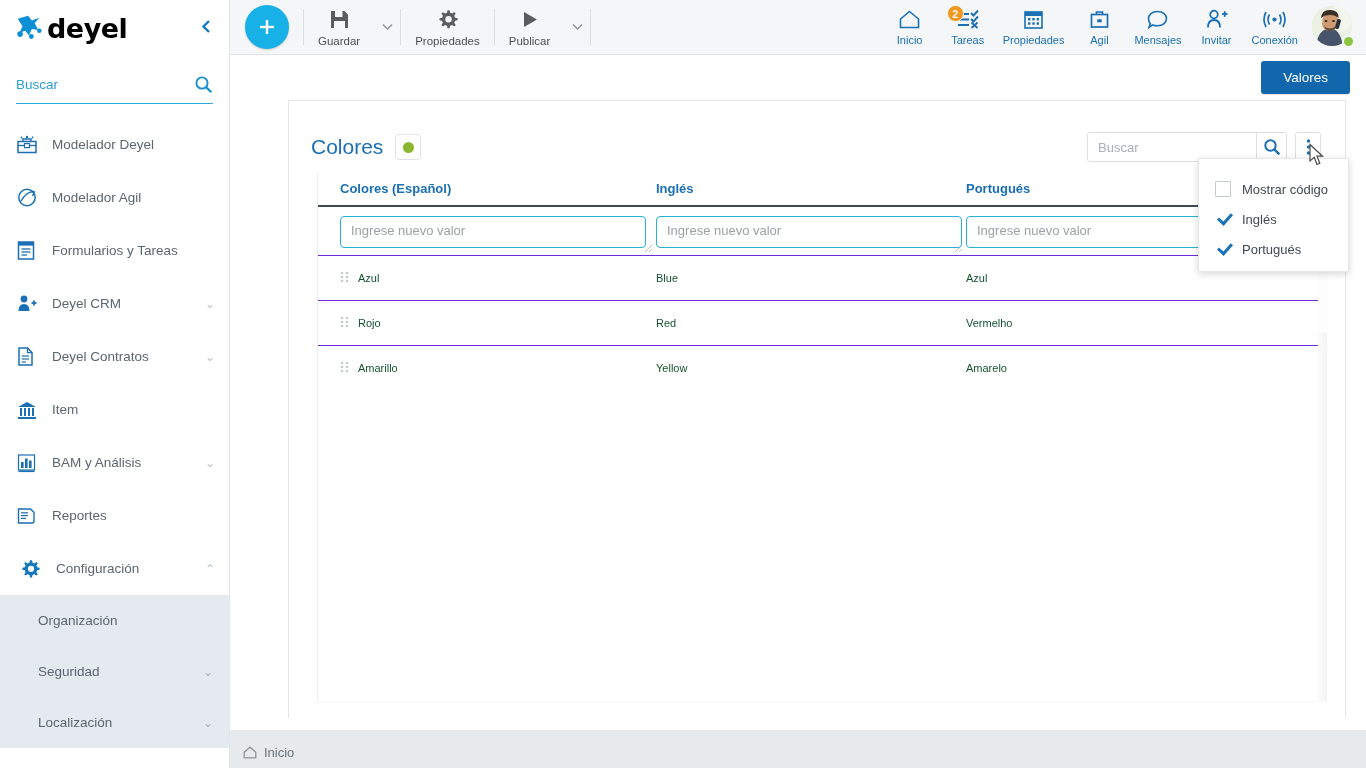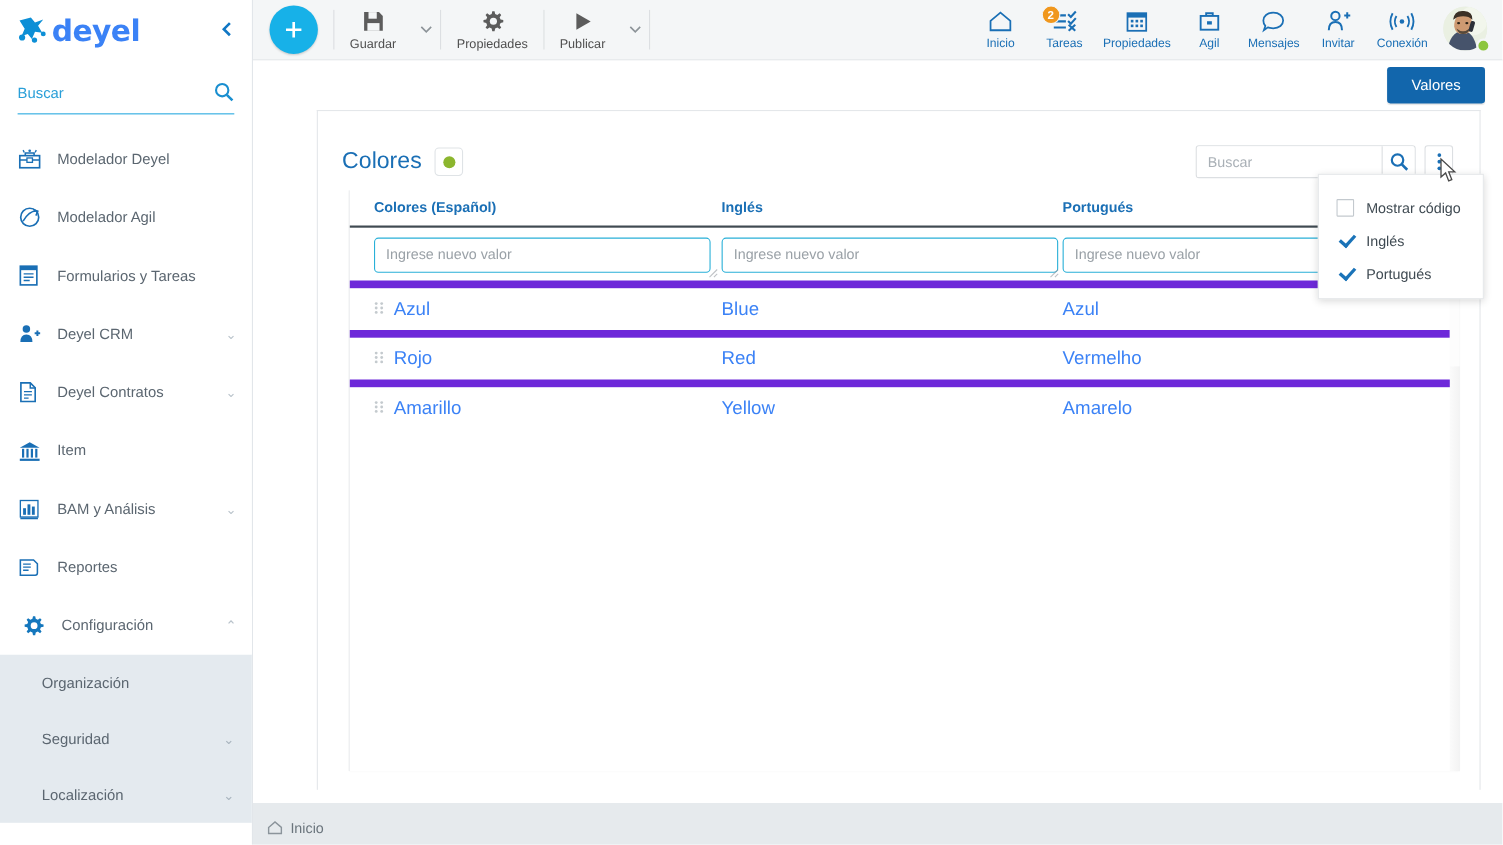--- a/index.html
+++ b/index.html
@@ -26,21 +26,21 @@
   }
   #logo-row {
     position: relative;
     height: 56px;
     display: flex; align-items: center;
     padding: 0 10px 0 14px;
   }
   .logo-wrap { display: flex; align-items: center; gap: 3px; }
   .logo-mark { width: 30px; height: 30px; display:block; }
   .logo-text {
-    font-size: 27px; font-weight: bold; color: #3b82f6;
+    font-size: 27px; font-weight: bold; color: #000000;
     letter-spacing: -0.5px; line-height: 1;
     font-family: "DejaVu Sans", sans-serif;
   }
   #collapse-btn {
     position: absolute; right: 10px; top: 13px;
     width: 26px; height: 26px;
     display: flex; align-items: center; justify-content: center;
     color: #1177c4; font-size: 19px; font-weight: bold;
     cursor: pointer;
   }
@@ -274,22 +274,22 @@
     width: 9px; height: 9px; pointer-events: none;
     opacity: .55;
   }
   #ir-c1 { width: 338px; padding-left: 22px; }
   #ir-c2 { width: 310px; }
   #ir-c3 { width: 340px; }
 
   .trow {
     display: flex; align-items: center;
     height: 45px;
-    border-top: 7px solid #6d28d9;
-    font-size: 17px; color: #3b82f6;
+    border-top: 1px solid #6d28d9;
+    font-size: 11px; color: #14532d;
   }
   .trow .c1 { width: 338px; padding-left: 22px; display: flex; align-items: center; }
   .trow .c2 { width: 310px; }
   .trow .c3 { width: 340px; }
   .grip {
     width: 9px; height: 14px; margin-right: 9px;
     display: inline-block; flex: 0 0 9px;
     cursor: grab;
   }
 

